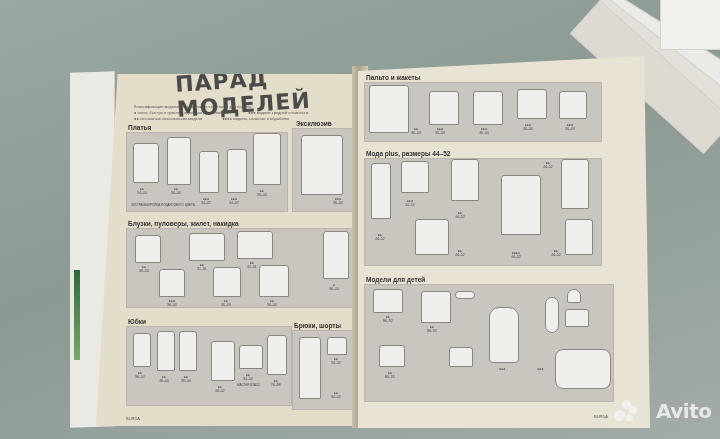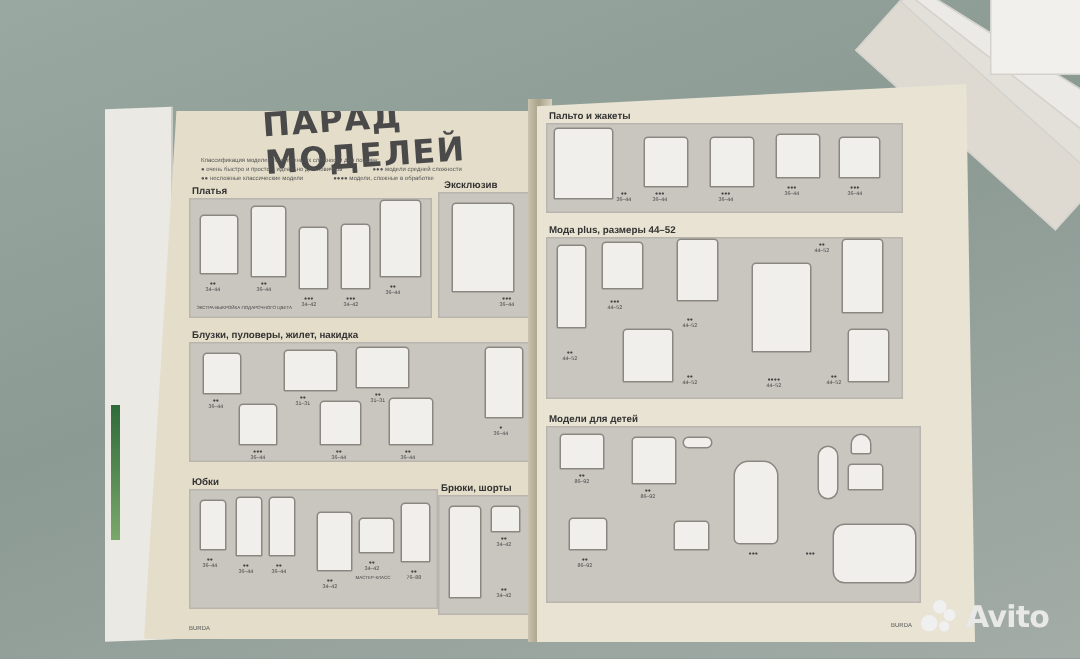--- a/index.html
+++ b/index.html
@@ -14,21 +14,21 @@
 .page-right{position:absolute;left:280px;top:-12px;width:292px;height:372px;background:#e8e3d3;clip-path:polygon(0 4%,98% 0,100% 100%,0 100%)}
 .gutter{position:absolute;left:274px;top:-2px;width:16px;height:362px;background:linear-gradient(90deg,#c9c2ad,#aaa28a 45%,#d6d0bd)}
 .title{position:absolute;left:80px;top:-2px;font-family:"DejaVu Sans",sans-serif;font-weight:bold;font-size:22px;color:#4a4a4a;letter-spacing:1px;transform:rotate(-4deg);transform-origin:left}
 .legend{position:absolute;left:38px;top:30px;font-size:4px;color:#555;line-height:6px;width:220px}
 .legend .row{display:flex;gap:20px}
 .panel{position:absolute;background:#c9c6c0;border:1px solid #b9b5ae}
 .panel .fig{position:absolute;background:#f0efec;border:1px solid #8a8780;border-radius:3px 3px 1px 1px}
 .sec-label{position:absolute;font-size:6.5px;font-weight:bold;color:#333;white-space:nowrap}
 .code{position:absolute;font-size:3.5px;color:#444;text-align:center;line-height:4px;white-space:nowrap}
 .pagenum{position:absolute;font-size:4px;color:#555;white-space:nowrap}
-.avito{position:absolute;left:614px;top:399px;display:flex;align-items:center;gap:4px}
+.avito{position:absolute;left:614px;top:399px;display:flex;align-items:center;gap:16px}
 .avito .dots{position:relative;width:26px;height:22px}
 .avito .dots span{position:absolute;border-radius:50%;background:#f0f0f0}
 .avito .txt{font-family:"DejaVu Sans",sans-serif;font-size:20px;font-weight:bold;color:#e8e8e8;letter-spacing:-0.5px}
 </style>
 </head>
 <body>
 
 <div class="bg"></div>
 
 <div class="stack">

